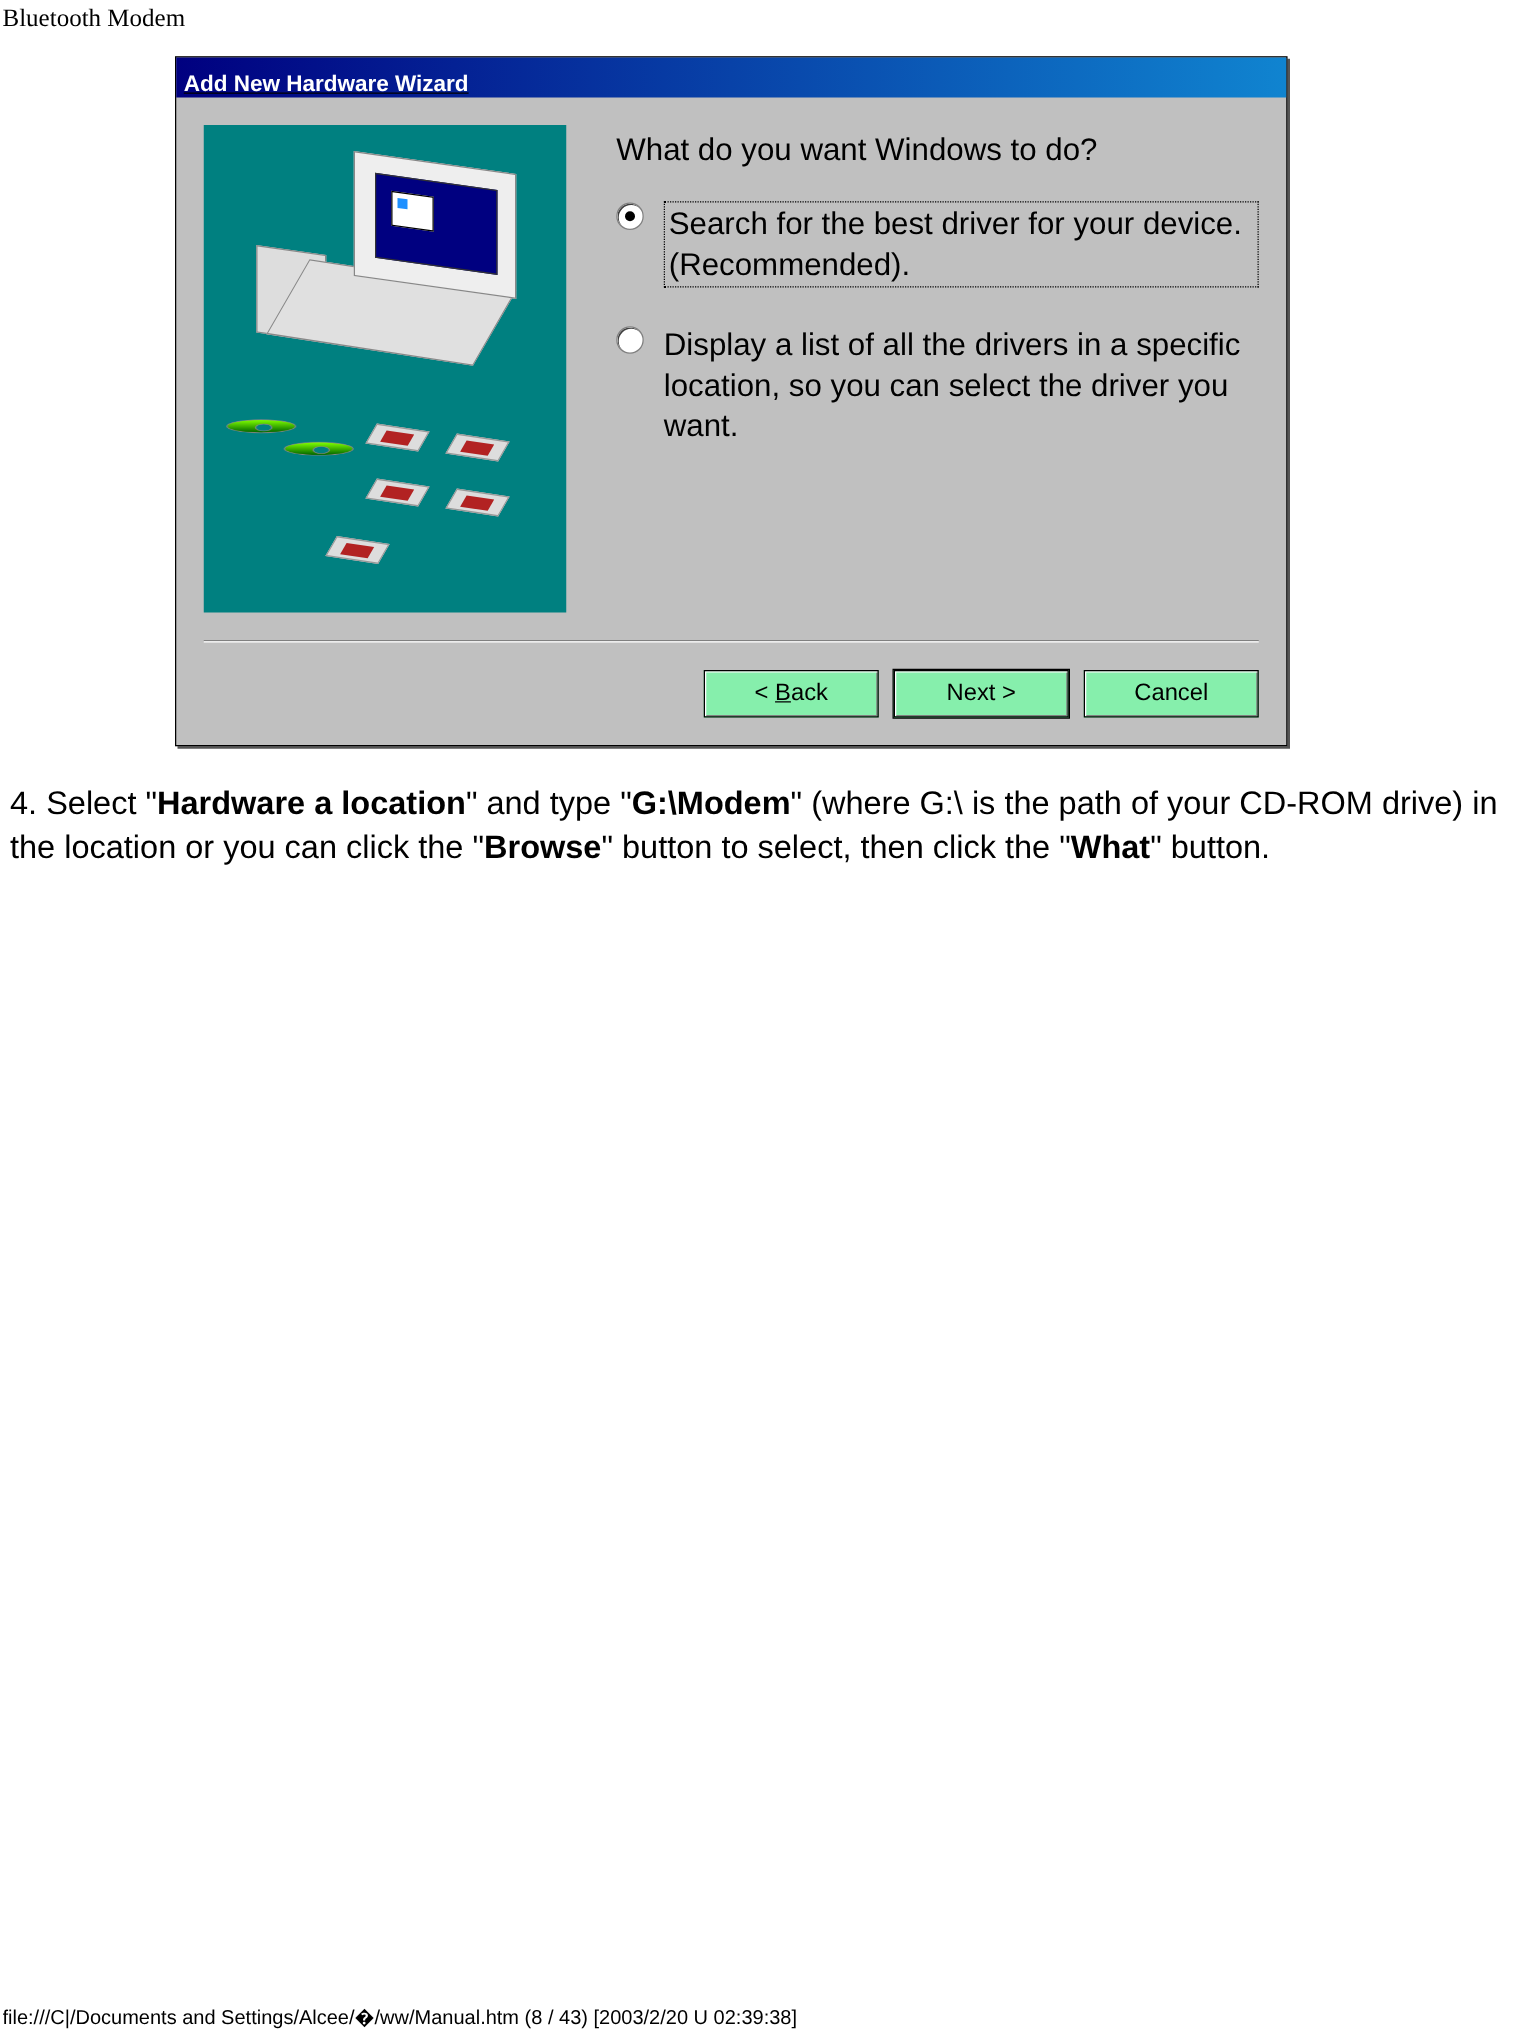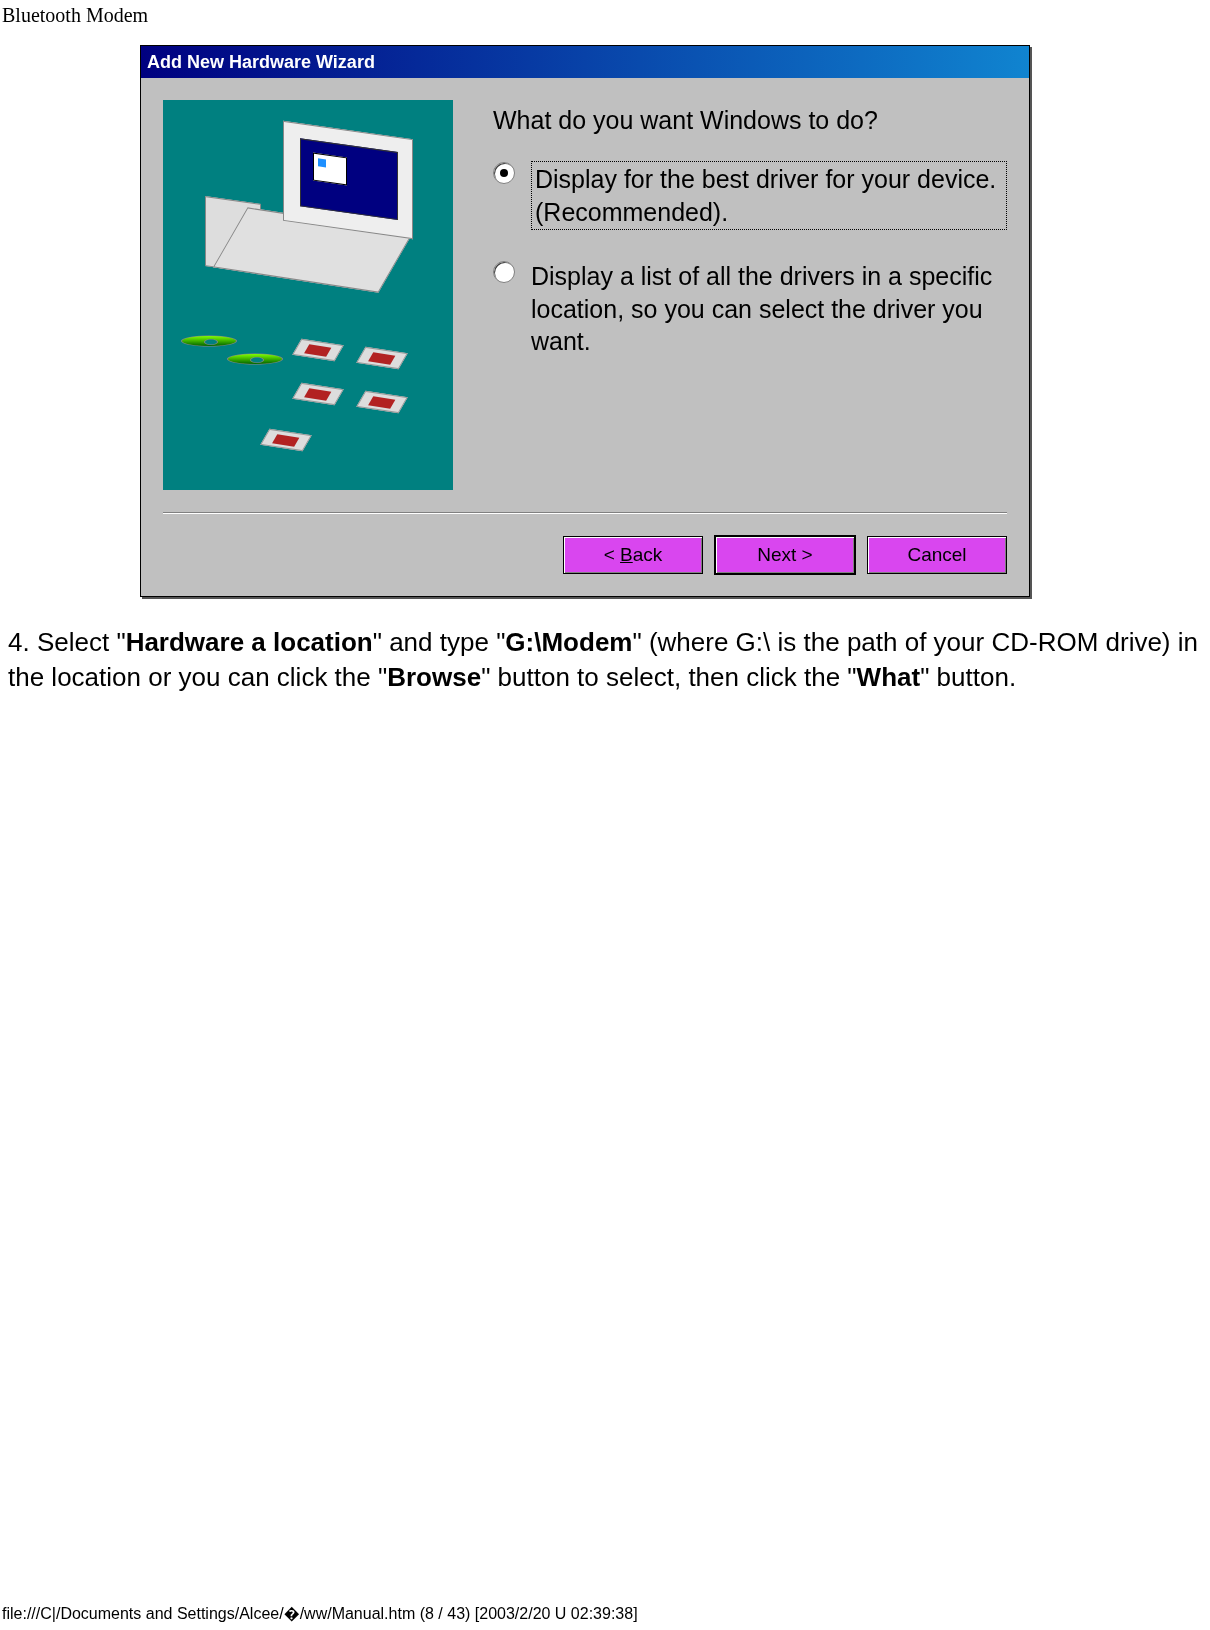--- a/index.html
+++ b/index.html
@@ -21,22 +21,23 @@
   .dialog {
     width: 890px;
     border: 1px solid #000;
     background: #c0c0c0;
     box-shadow: 2px 2px 0 #555;
   }
   .titlebar {
     height: 32px;
     background: linear-gradient(to right, #000080, #1084d0);
     display: flex;
-    align-items: center;
+    align-items: flex-end;
     padding-left: 6px;
+    text-decoration: underline;
   }
   .titlebar .titlebar-text {
     color: #fff;
     font-family: Tahoma, Arial, sans-serif;
     font-weight: bold;
     font-size: 18px;
   }
   .dialog-body {
     display: flex;
     padding: 22px 22px 0 22px;
@@ -109,21 +110,21 @@
   }
   .button-row {
     display: flex;
     justify-content: flex-end;
     gap: 12px;
     padding: 0 22px 22px 22px;
   }
   .win-btn {
     width: 140px;
     height: 38px;
-    background: #d946ef;
+    background: #86efac;
     border: 1px solid #000;
     box-shadow: inset 1px 1px 0 #fff, inset -1px -1px 0 #808080;
     font-family: Tahoma, Arial, sans-serif;
     font-size: 19px;
     cursor: pointer;
   }
   .win-btn.default {
     box-shadow: 0 0 0 1px #000, inset 1px 1px 0 #fff, inset -1px -1px 0 #808080;
   }
   .u { text-decoration: underline; }
@@ -167,21 +168,21 @@
         <div class="floppy f3"></div>
         <div class="floppy f4"></div>
         <div class="floppy f5"></div>
       </div>
       <div class="right-pane">
         <div class="question">What do you want Windows to do?</div>
 
         <div class="radio-row">
           <div class="radio-outer checked"></div>
           <div class="radio-label">
-            <span class="focus-box">Display for the best driver for your device. (Recommended).</span>
+            <span class="focus-box">Search for the best driver for your device. (Recommended).</span>
           </div>
         </div>
 
         <div class="radio-row">
           <div class="radio-outer"></div>
           <div class="radio-label">Display a list of all the drivers in a specific location, so you can select the driver you want.</div>
         </div>
       </div>
     </div>
     <hr class="separator">

